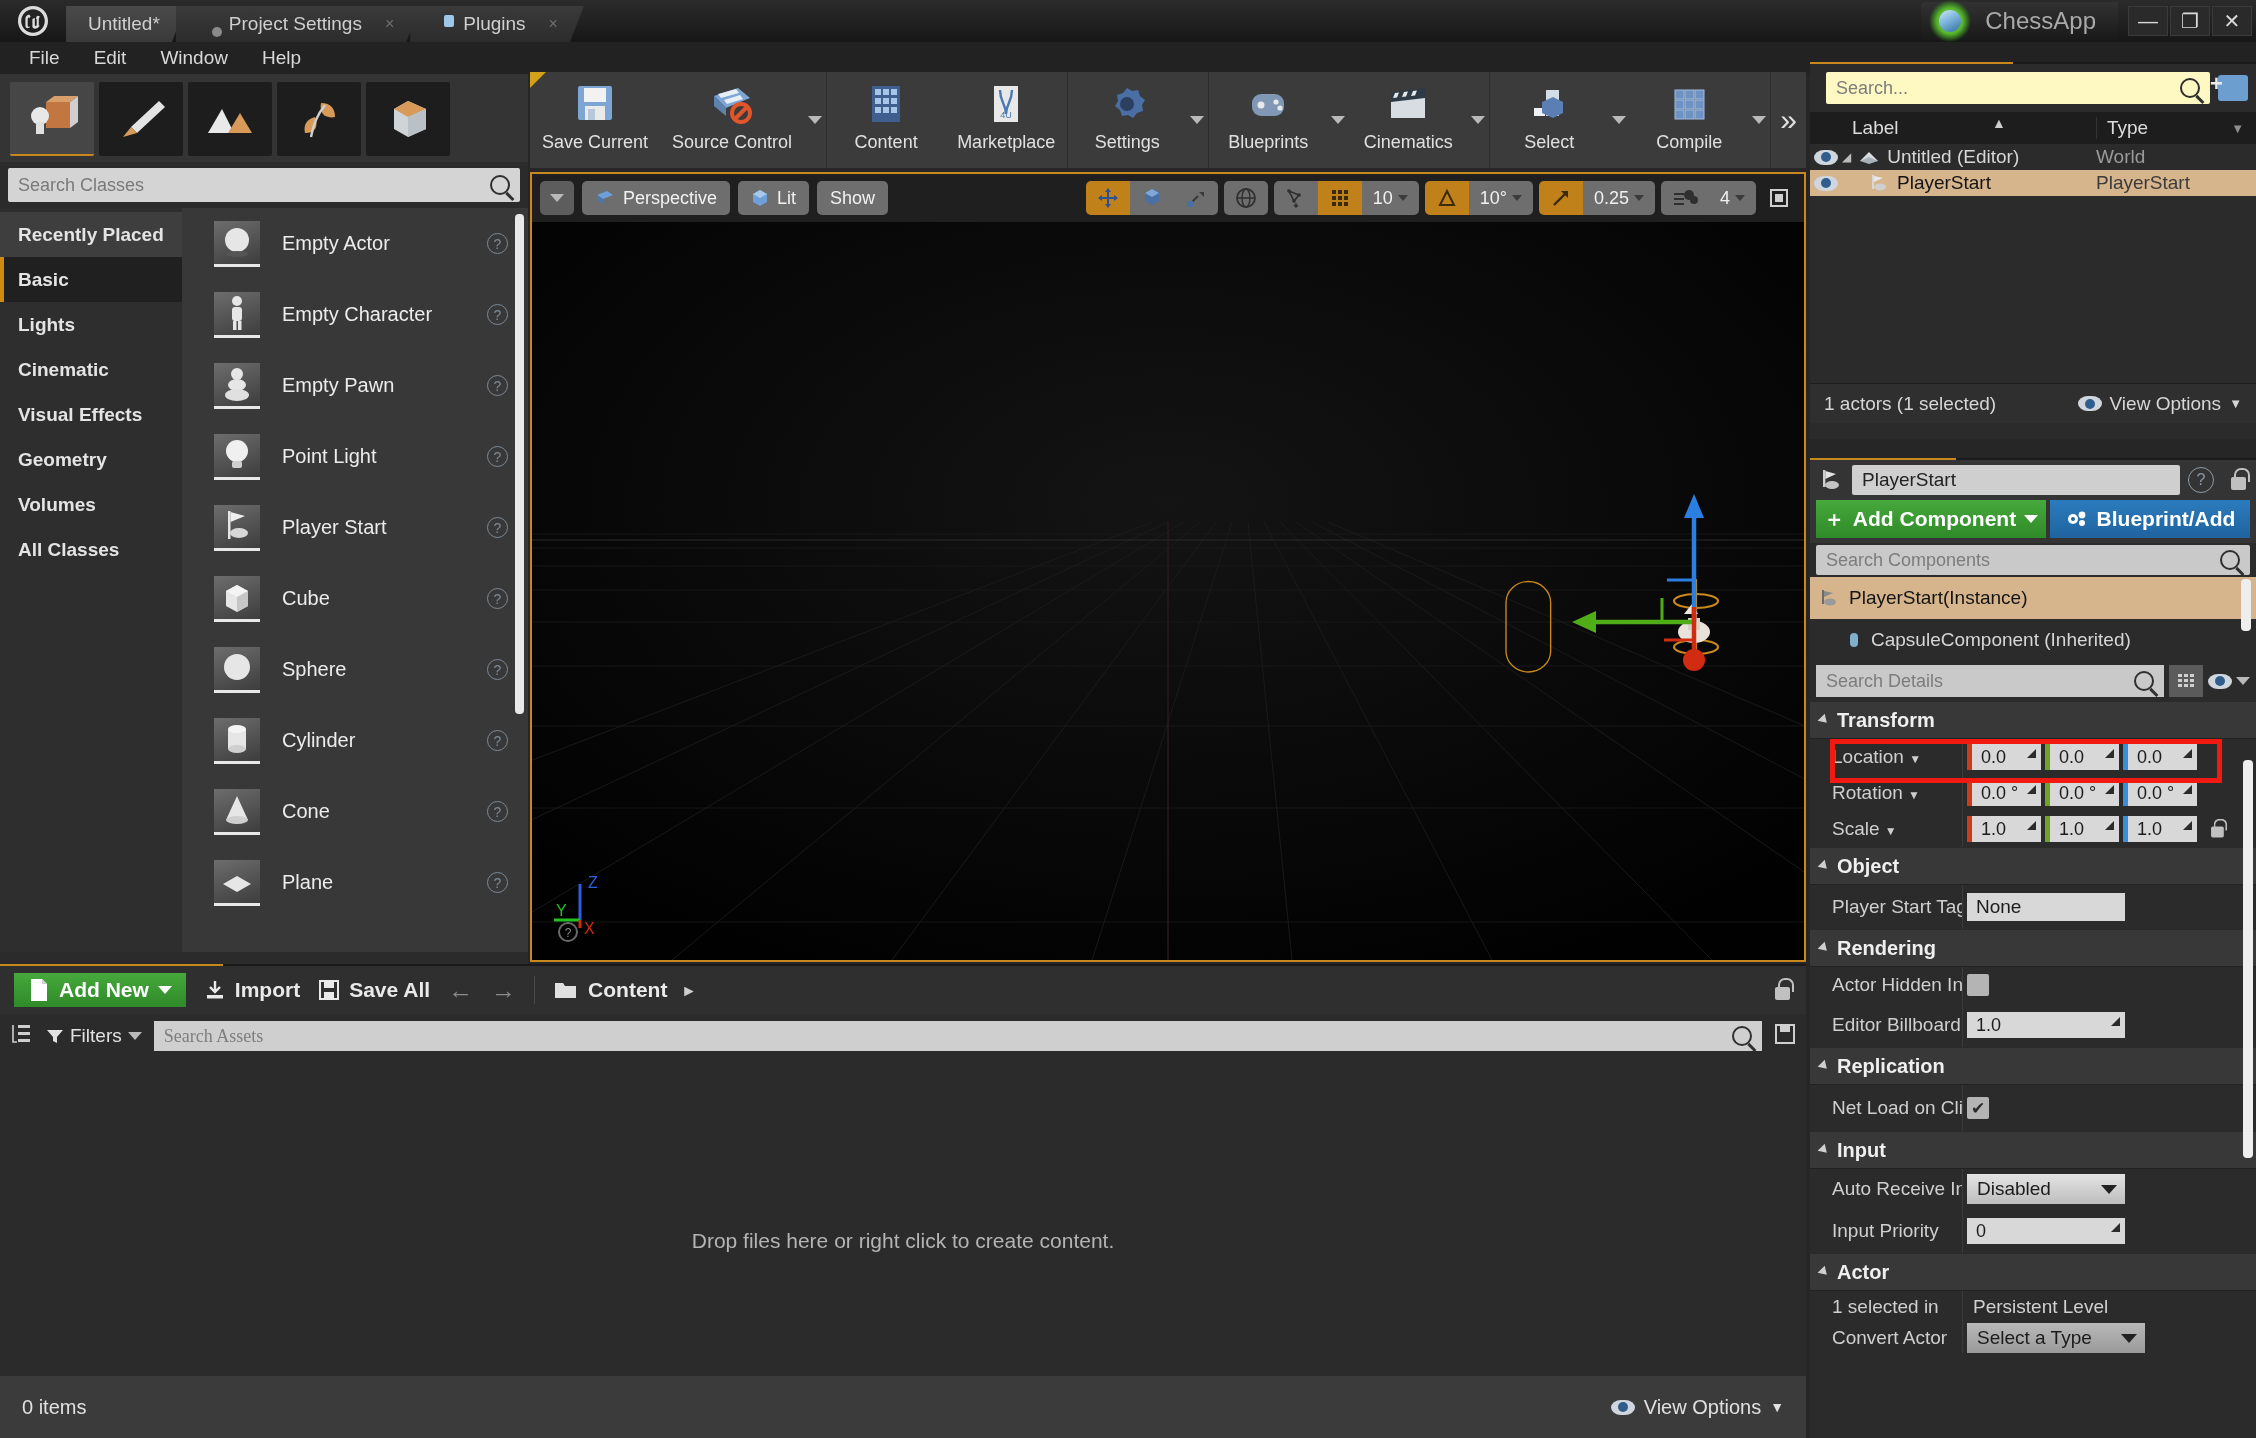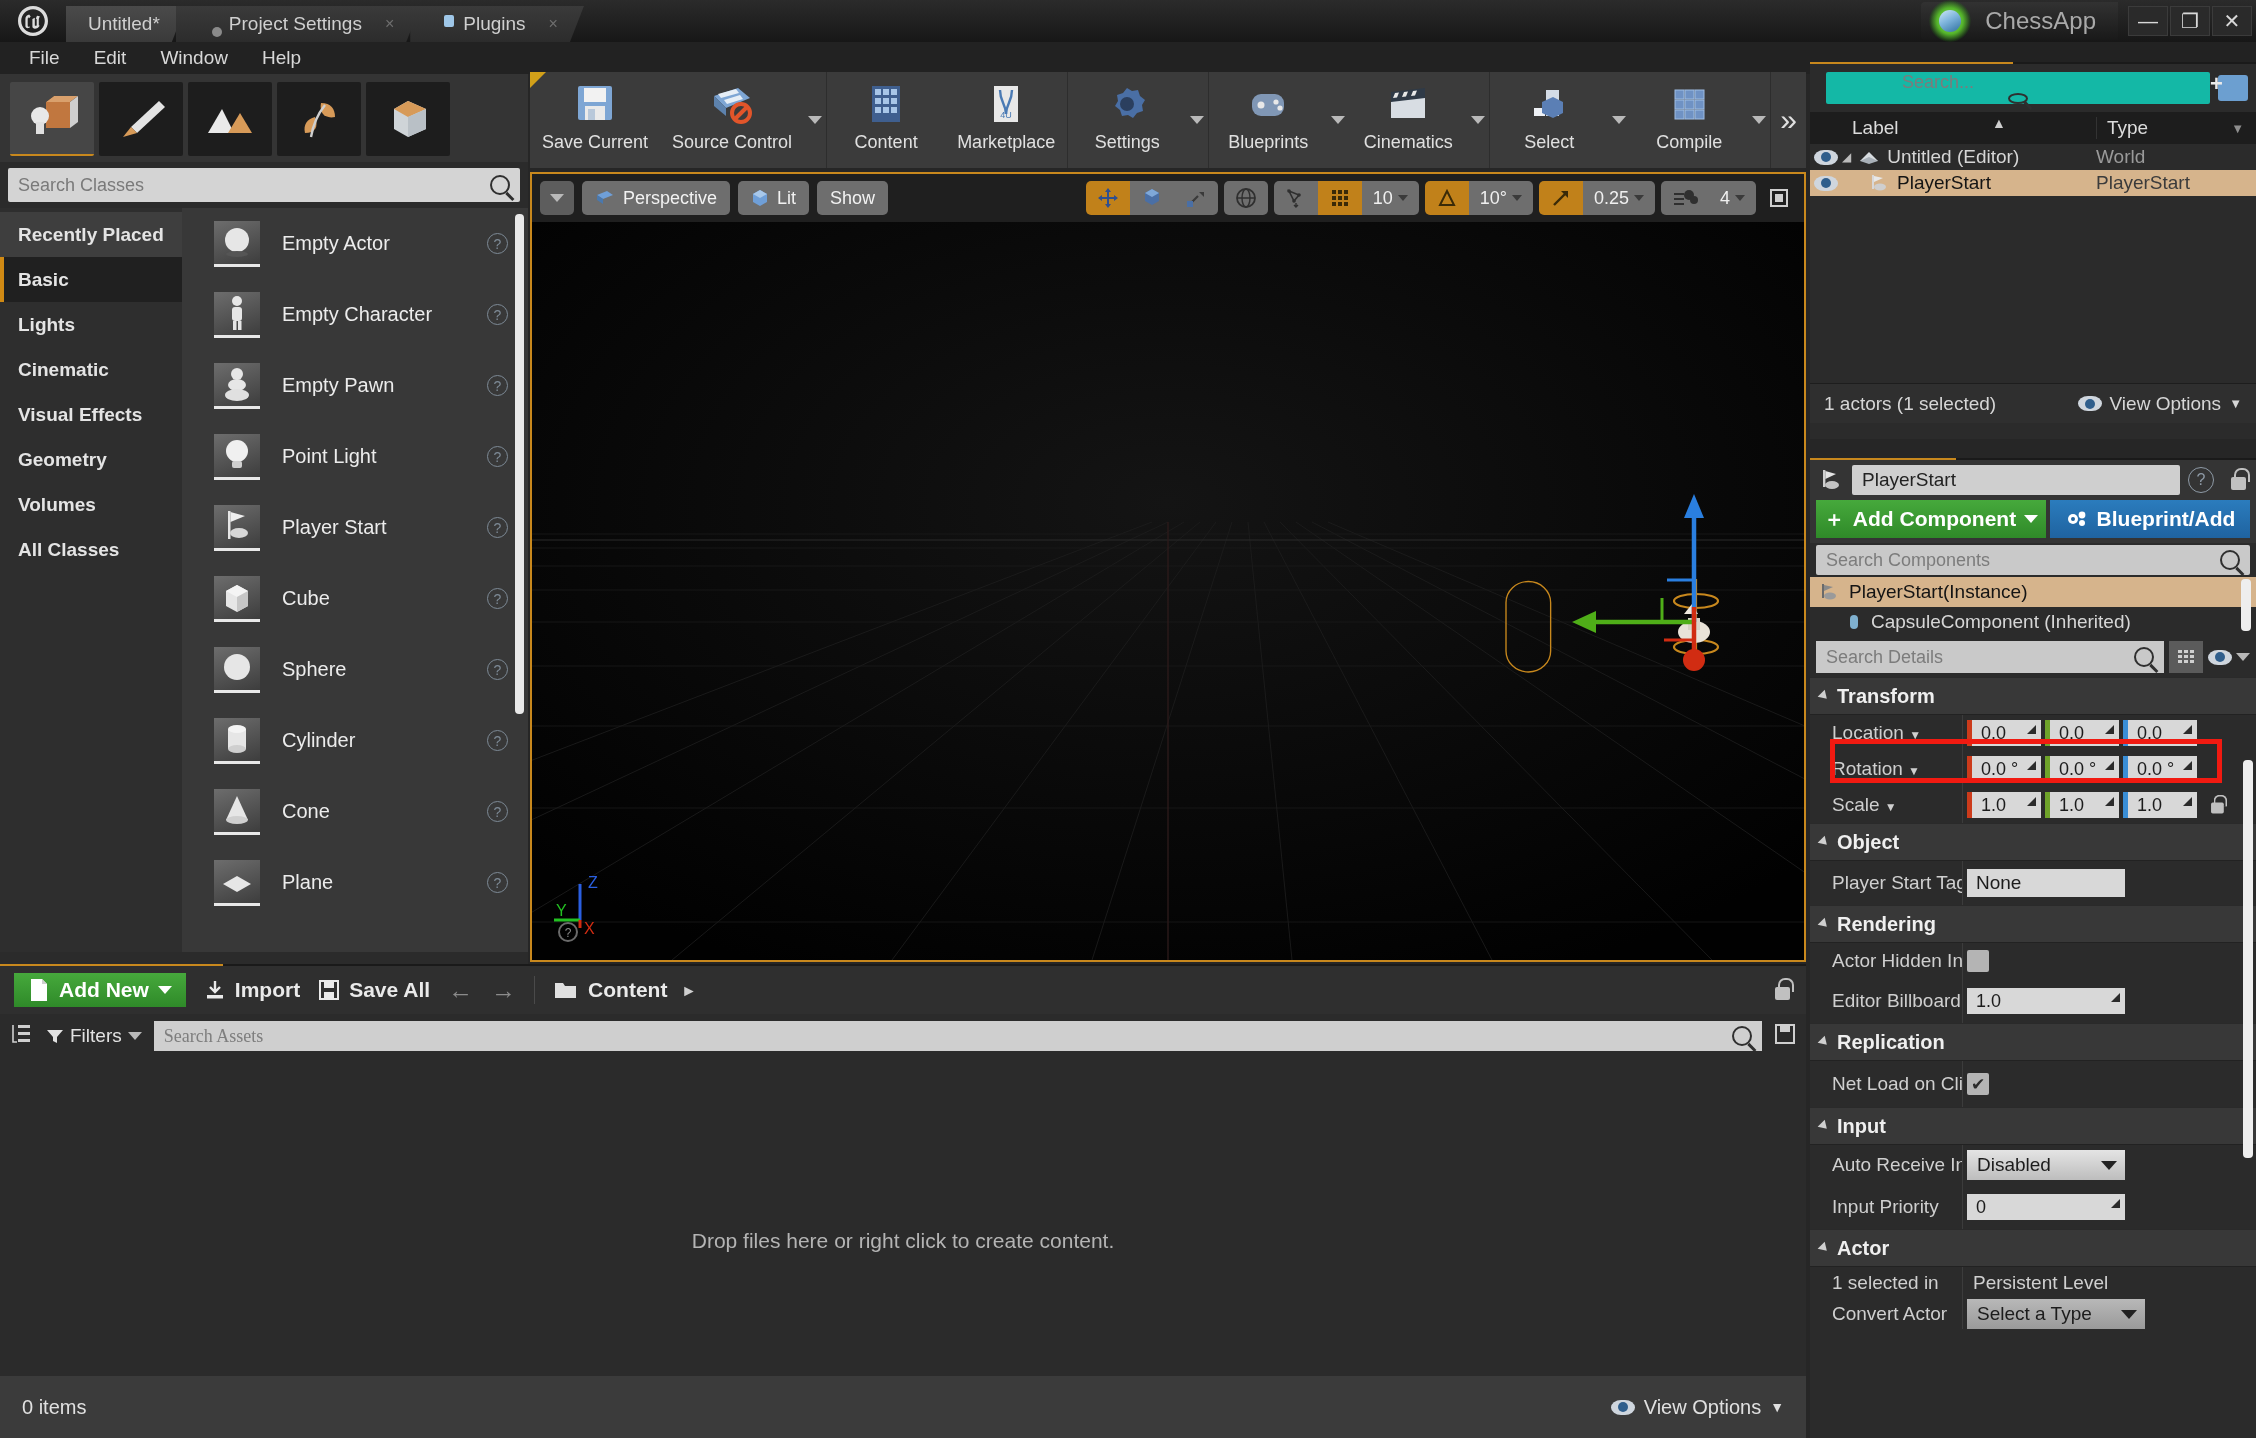--- a/index.html
+++ b/index.html
@@ -112,22 +112,22 @@
   .vgroup{ display:flex; border-radius:5px; overflow:hidden; }
   .vgroup > div{ height:34px; display:flex;align-items:center;justify-content:center;
       background:#6e6e6e; color:#f0f0f0; font-size:18px; padding:0 11px; }
   .vgroup > div.on{ background:#c1811a; }
   .minicaret{ width:0;height:0;border-left:5px solid transparent;border-right:5px solid transparent;
       border-top:6px solid #3a3a3a; margin-left:5px; }
   .vp-grid{ position:absolute; left:0; top:48px; right:0; bottom:0; overflow:hidden;}
   .axisref{ position:absolute; left:14px; bottom:14px; width:80px; height:80px;}
   
   .outliner{ position:absolute; left:1810px; top:64px; width:446px; height:375px; background:#2b2b2b;}
-  .ol-search{ margin:8px; height:32px; background:#14b8a6; border-radius:2px;
-      display:flex; align-items:center; padding:0 10px;flex-direction:column;}
+  .ol-search{ margin:8px; height:32px; background:#fef9c3; border-radius:2px;
+      display:flex; align-items:center; padding:0 10px;}
   .ol-search input{flex:1;border:0;background:transparent;outline:none;font-size:18px;color:#333;
       font-family:"Liberation Sans",sans-serif;}
   .ol-search input::placeholder{color:#7c7c7c;}
   .newfolder{ width:30px;height:26px;background:#6c9fd0;border-radius:3px;position:relative;margin-left:8px;}
   .newfolder:after{content:"+";position:absolute;left:-8px;top:-4px;color:#eaeaea;font-size:22px;font-weight:bold;}
   .ol-head{ display:flex; height:32px; background:#1d1d1d; align-items:center;
       font-size:19px; color:#dcdcdc; }
   .ol-head .c1{ width:32px;} .ol-head .c2{ flex:1; padding-left:10px; position:relative;}
   .ol-head .c3{ width:160px; border-left:1px solid #333; padding-left:10px; position:relative;}
   .ol-row{ display:flex; height:26px; align-items:center; font-size:19px; }
@@ -148,21 +148,21 @@
   .btn-green{ flex:0 0 230px; height:38px; background:linear-gradient(180deg,#46a93c,#2f8a29);
       color:#fff; font-size:21px; font-weight:bold; display:flex;align-items:center;justify-content:center;gap:8px;}
   .btn-blue{ flex:1; height:38px; background:linear-gradient(180deg,#2b7cbd,#1f63a0);
       color:#fff; font-size:21px; font-weight:bold; display:flex;align-items:center;justify-content:center;gap:8px;
       overflow:hidden; white-space:nowrap;}
   .comp-search{ margin:2px 6px; height:30px; background:#c9c9c9; display:flex; align-items:center;
       padding:0 10px; border-radius:2px;}
   .comp-search input{flex:1;border:0;background:transparent;outline:none;font-size:18px;color:#333;
       font-family:"Liberation Sans",sans-serif;}
   .comp-search input::placeholder{color:#7c7c7c;}
-  .comp-row{ height:30px; display:flex; align-items:center; gap:9px; padding-left:8px; font-size:19px;}
+  .comp-row{ height:42px; display:flex; align-items:center; gap:9px; padding-left:8px; font-size:19px;}
   .comp-row.sel{ background:#d6b48c; color:#141414;}
   .comp-scroll{ position:absolute; right:5px; width:10px; background:#eee; border-radius:4px;}
   .det-search{ margin:4px 6px; height:32px; display:flex; gap:5px; align-items:center;}
   .det-search .fld{ flex:1; height:32px; background:#c9c9c9; display:flex; align-items:center; padding:0 10px;}
   .det-search .fld input{flex:1;border:0;background:transparent;outline:none;font-size:18px;color:#333;
       font-family:"Liberation Sans",sans-serif;}
   .det-search .fld input::placeholder{color:#7c7c7c;}
   .iconbtn{ width:34px;height:32px;background:#5b5b5b;display:flex;align-items:center;justify-content:center;}
 
   .sect{ height:38px; background:#383838; display:flex; align-items:center; gap:9px;

